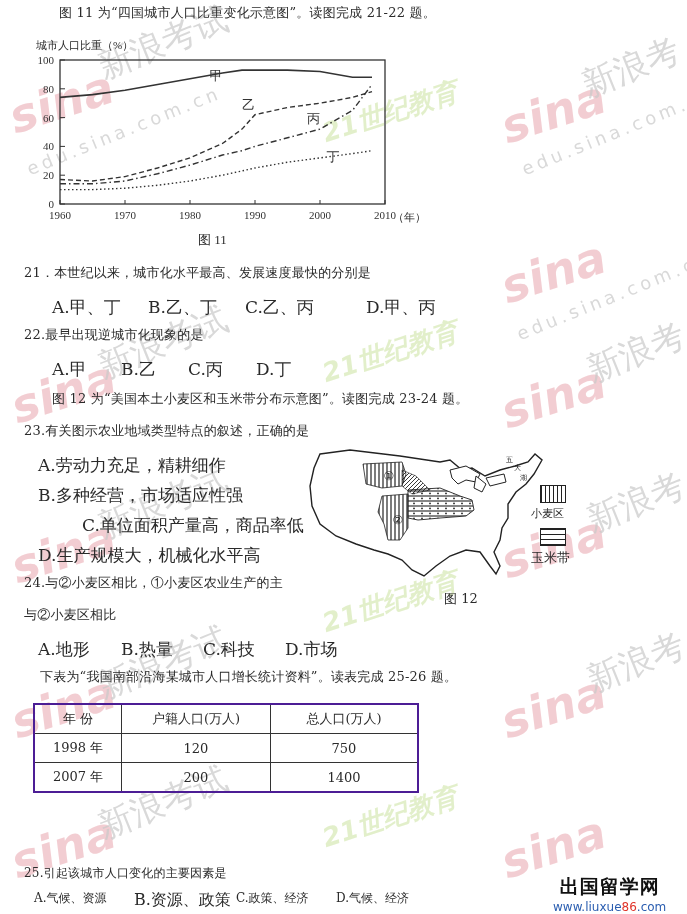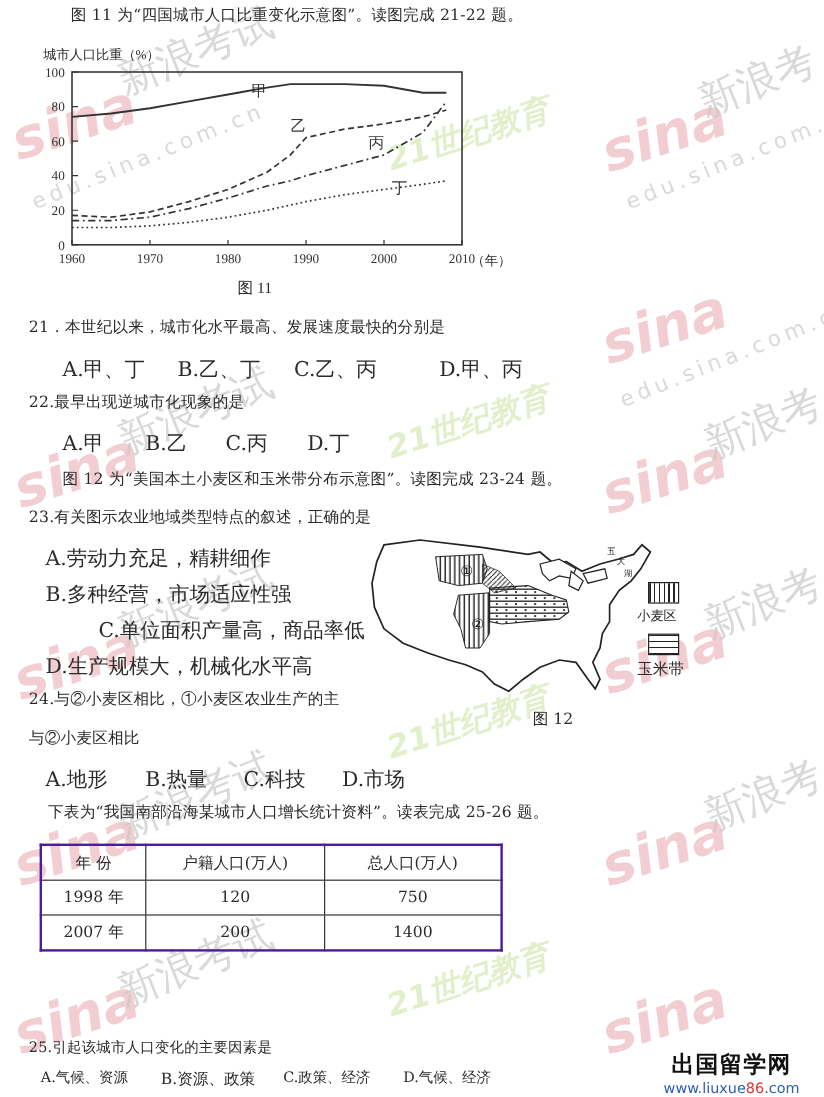--- a/index.html
+++ b/index.html
@@ -181,20 +181,20 @@
   <tr>
     <td>2007 年</td>
     <td>200</td>
     <td>1400</td>
   </tr>
 </tbody>
   </table>
 
 <div class="line" style="left:24px;top:865px;font-size:12px;">25.引起该城市人口变化的主要因素是</div>
 <div class="opt" style="left:34px;top:890px;font-size:12px;">A.气候、资源</div>
-<div class="opt" style="left:134px;top:890px;font-size:13px;">B.资源、政策</div>
+<div class="opt" style="left:134px;top:890px;font-size:16px;">B.资源、政策</div>
 <div class="opt" style="left:236px;top:890px;font-size:12px;">C.政策、经济</div>
 <div class="opt" style="left:336px;top:890px;font-size:12px;">D.气候、经济</div>
 
 <div class="abs" style="left:553px;top:874px;text-align:center;">
   <div class="logo-cn">出国留学网</div>
   <div class="logo-url"><span>www.liuxue</span><span class="hl">86</span><span>.com</span></div>
 </div>
 
 </body></html>

